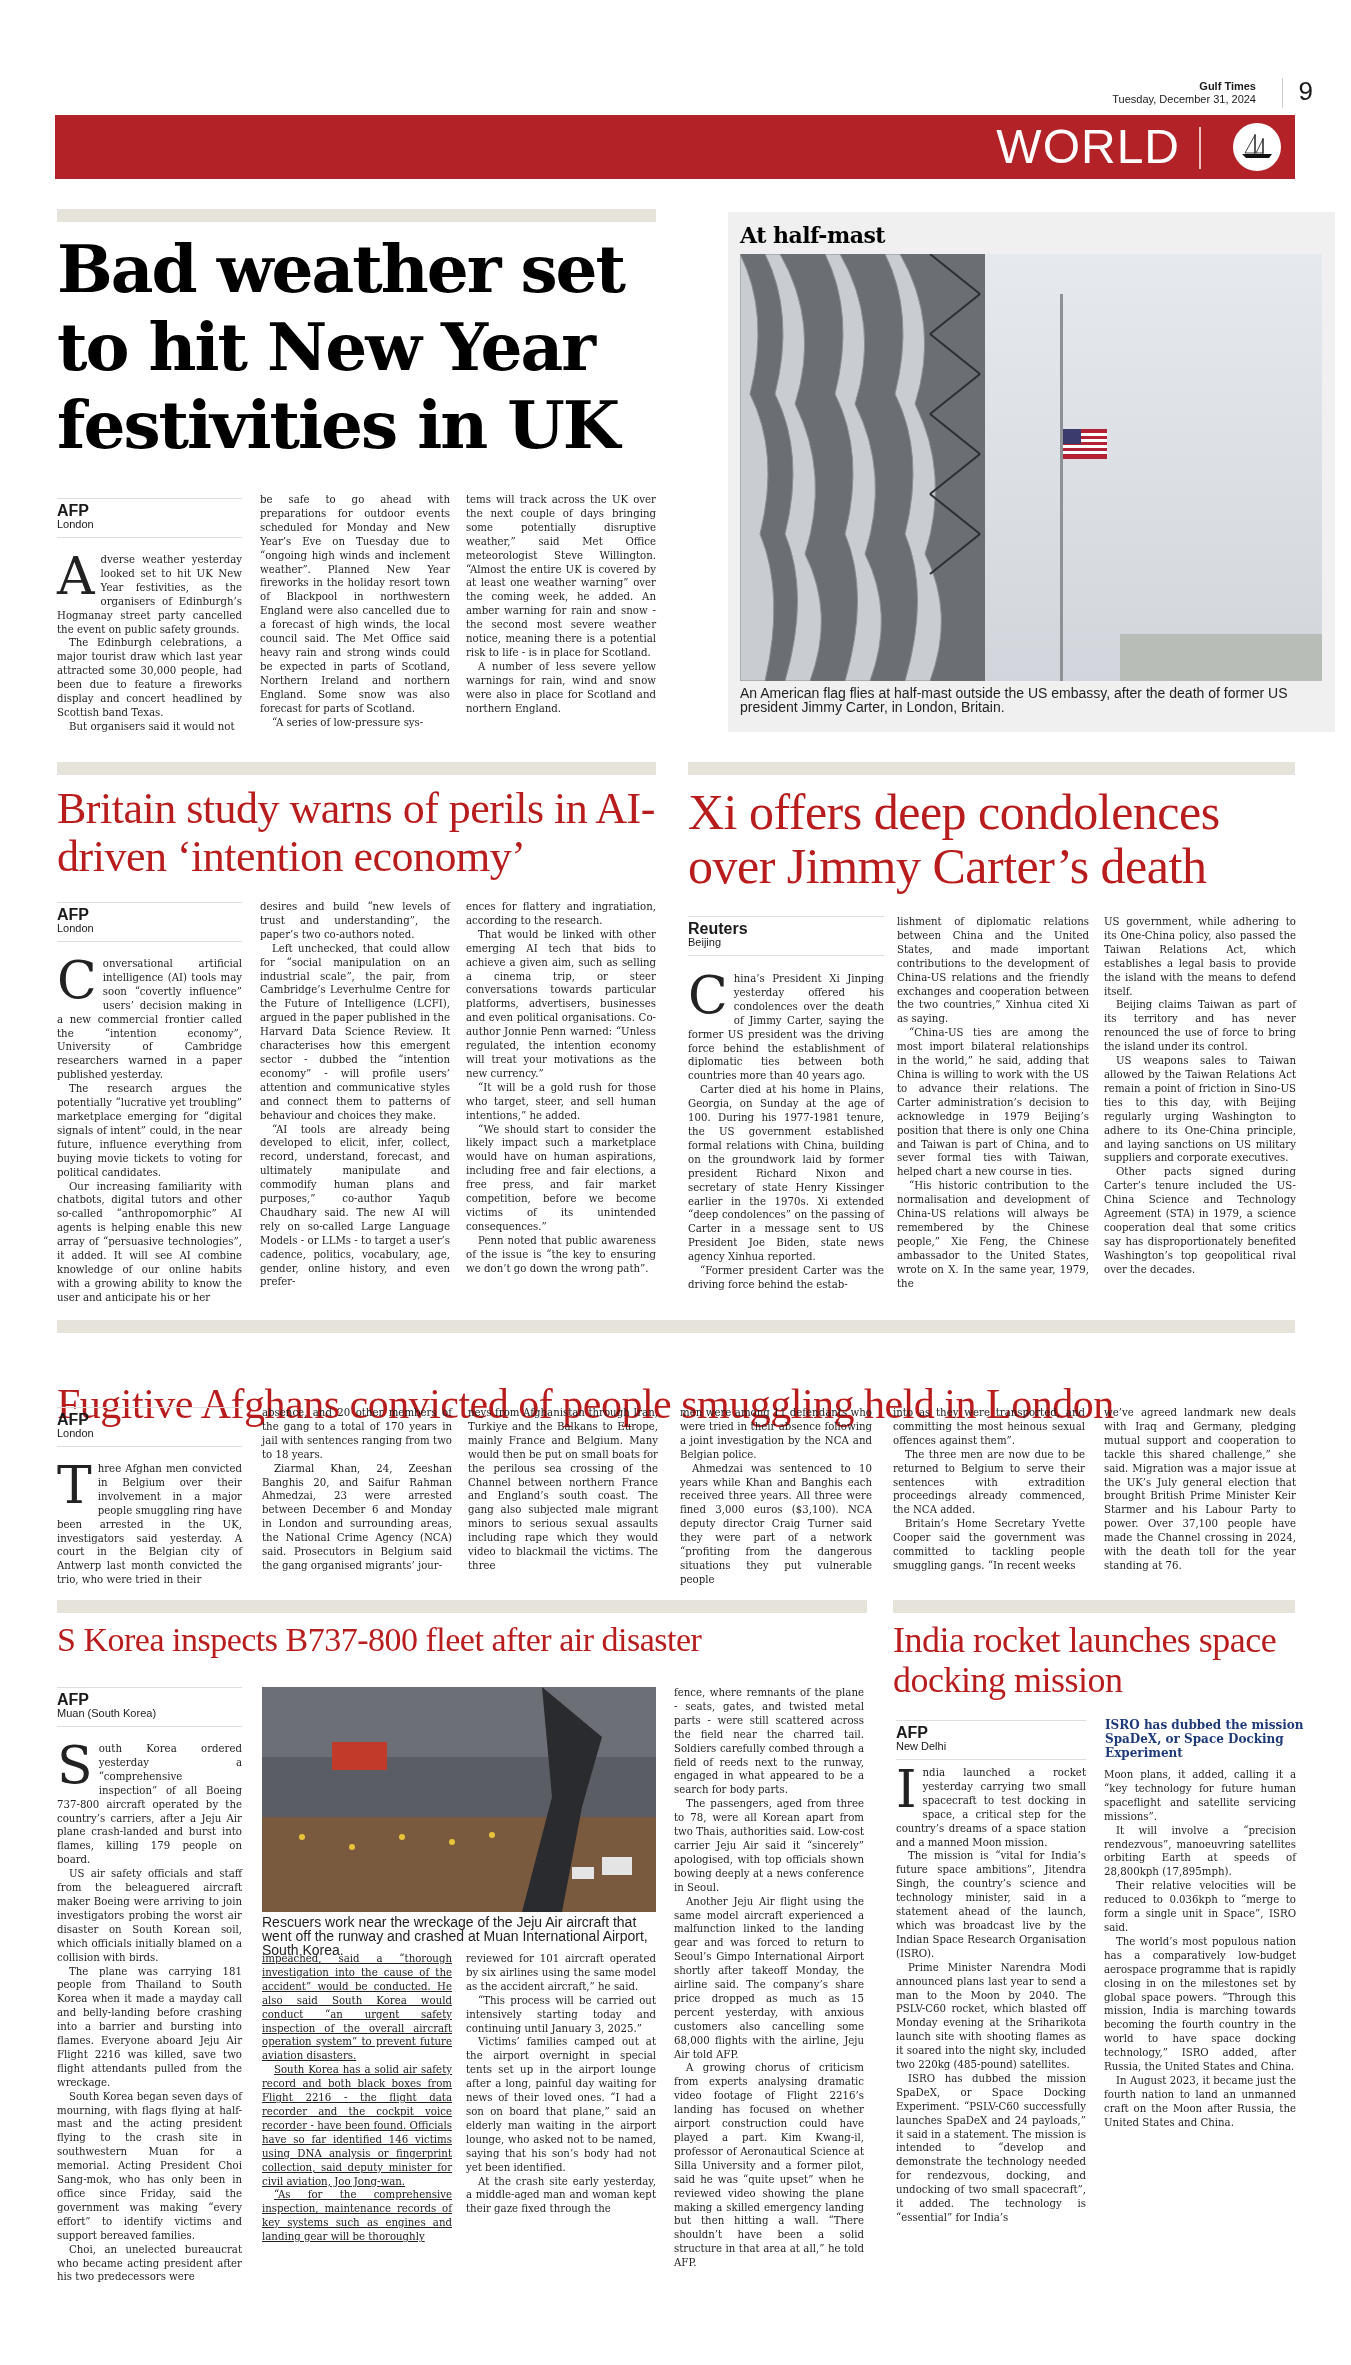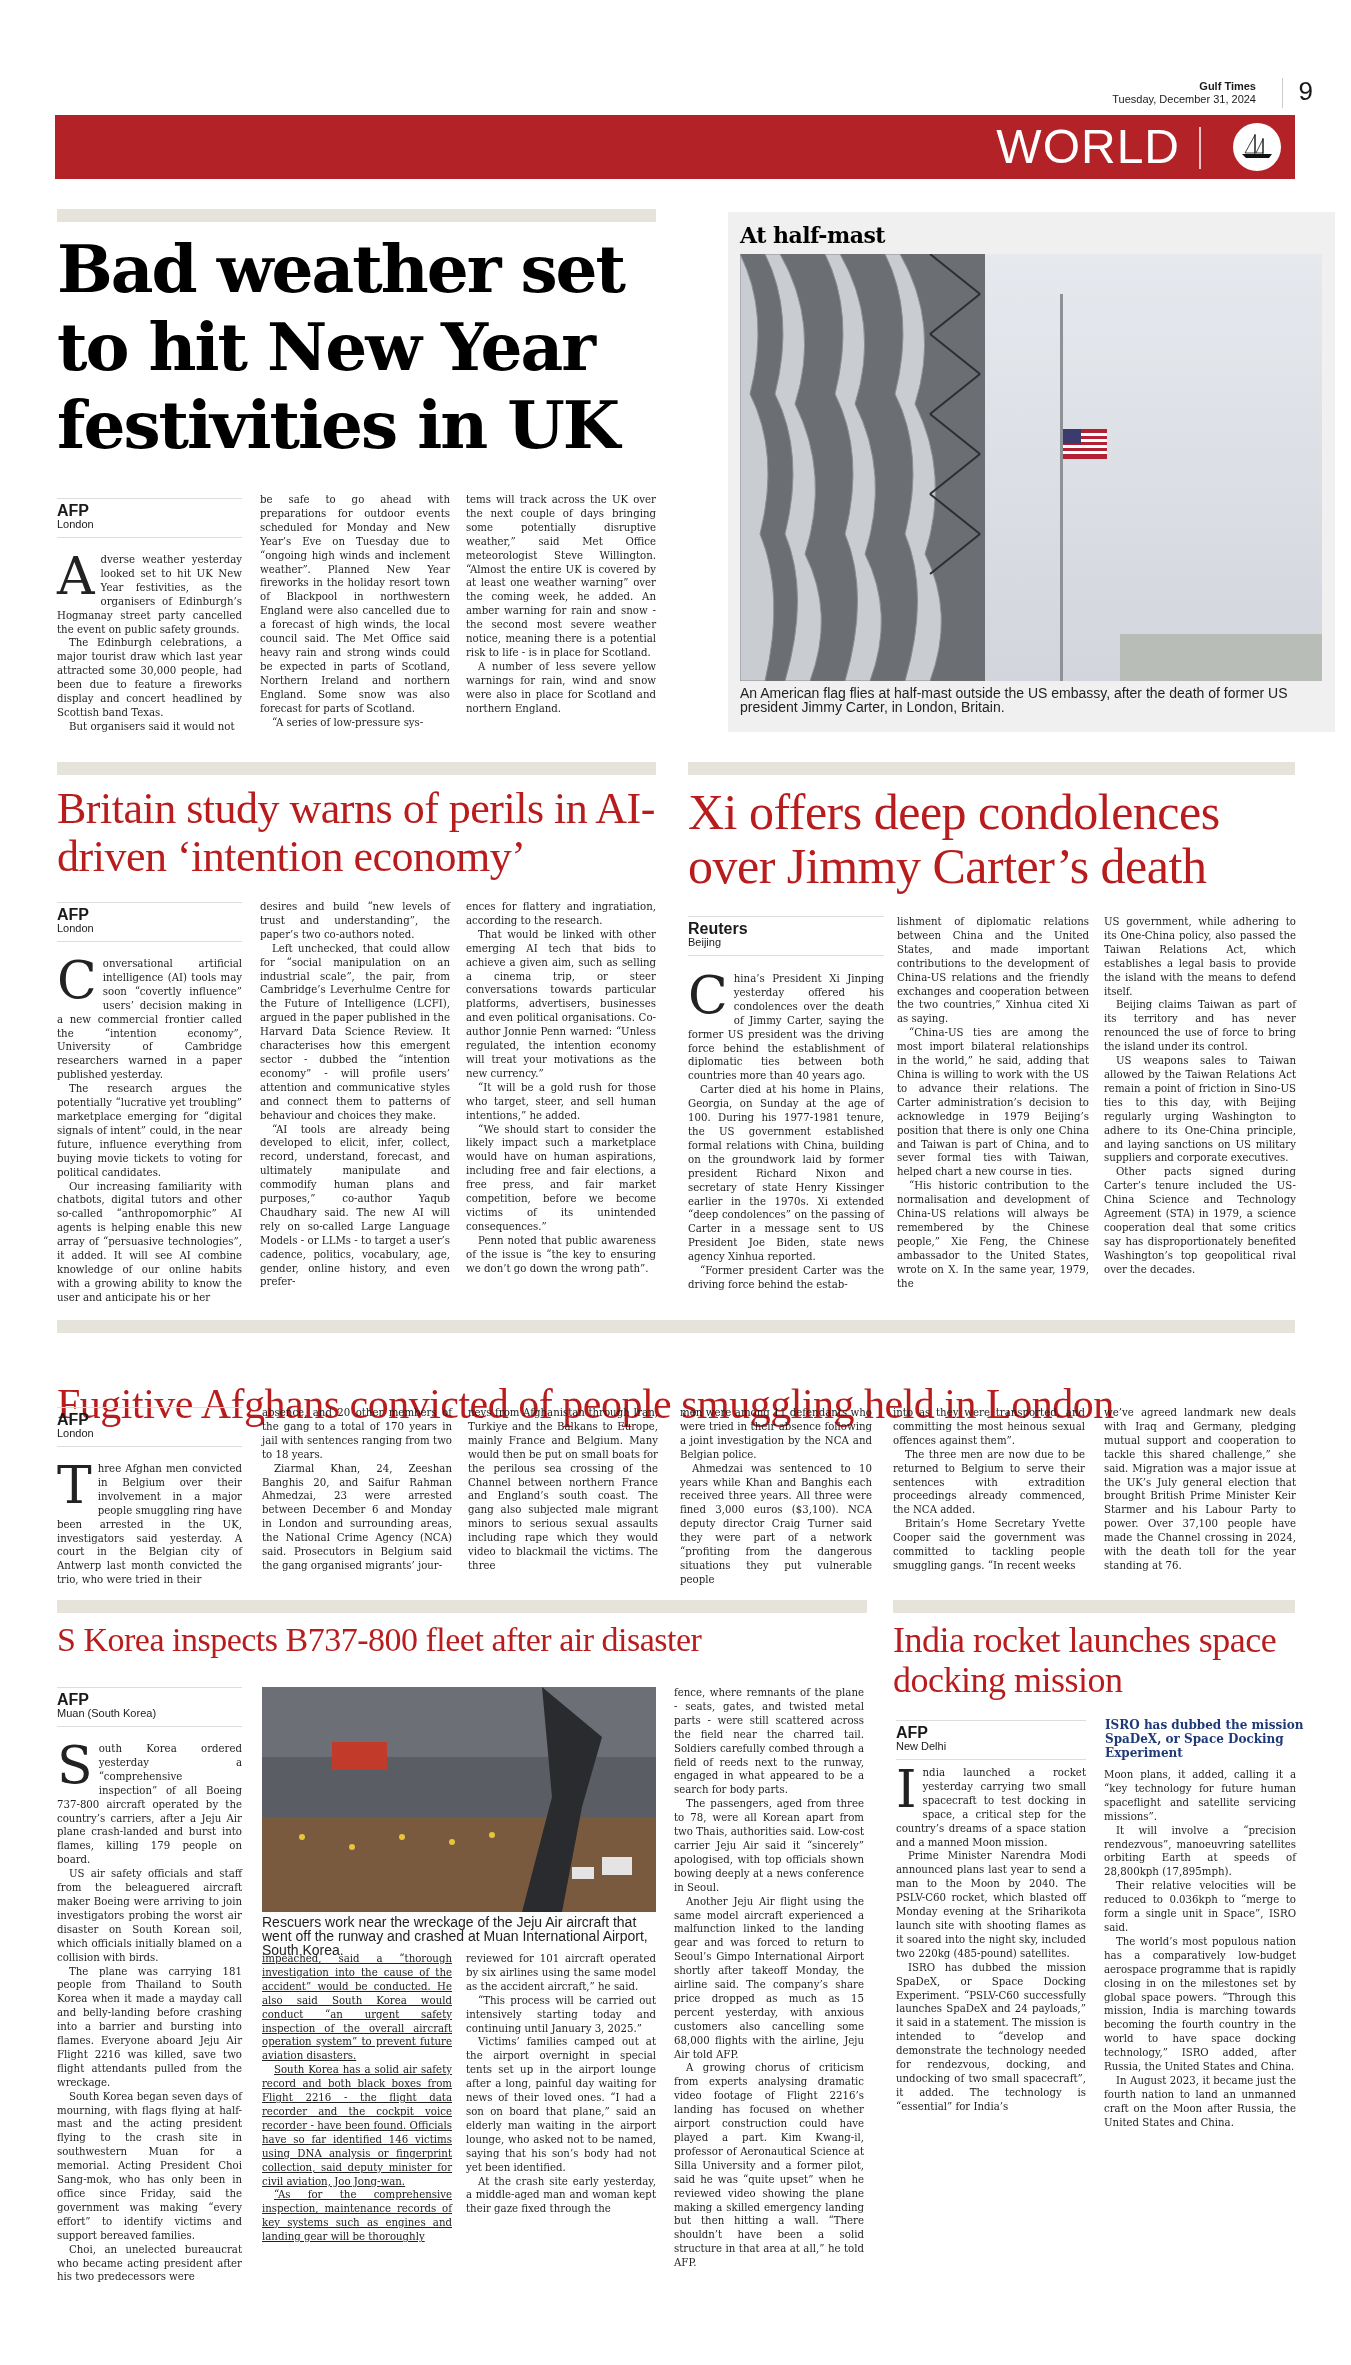--- a/index.html
+++ b/index.html
@@ -261,20 +261,21 @@
 </div>
 
 <div class="band" style="left:893px;top:1600px;width:402px;"></div>
 <h2 class="headline-light" style="left:893px;top:1620px;width:400px;font-size:36px;line-height:40px;">India rocket launches space docking mission</h2>
 <div class="byline" style="left:896px;top:1720px;width:190px;">
   <span class="agency">AFP</span>
   <span class="place">New Delhi</span>
 </div>
 <div class="col" style="left:896px;top:1766px;width:190px;">
   <p class="first"><span class="dropcap">I</span><span>ndia launched a rocket yesterday carrying two small spacecraft to test docking in space, a critical step for the country’s dreams of a space station and a manned Moon mission.</span></p>
+  <p>The mission is “vital for India’s future space ambitions”, Jitendra Singh, the country’s science and technology minister, said in a statement ahead of the launch, which was broadcast live by the Indian Space Research Organisation (ISRO).</p>
   <p>Prime Minister Narendra Modi announced plans last year to send a man to the Moon by 2040. The PSLV-C60 rocket, which blasted off Monday evening at the Sriharikota launch site with shooting flames as it soared into the night sky, included two 220kg (485-pound) satellites.</p>
   <p>ISRO has dubbed the mission SpaDeX, or Space Docking Experiment. “PSLV-C60 successfully launches SpaDeX and 24 payloads,” it said in a statement. The mission is intended to “develop and demonstrate the technology needed for rendezvous, docking, and undocking of two small spacecraft”, it added. The technology is “essential” for India’s</p>
 </div>
 <div class="pull-quote" style="color: rgb(31, 58, 120);">ISRO has dubbed the mission SpaDeX, or Space Docking Experiment</div>
 <div class="col" style="left:1104px;top:1768px;width:192px;">
   <p class="first">Moon plans, it added, calling it a “key technology for future human spaceflight and satellite servicing missions”.</p>
   <p>It will involve a “precision rendezvous”, manoeuvring satellites orbiting Earth at speeds of 28,800kph (17,895mph).</p>
   <p>Their relative velocities will be reduced to 0.036kph to “merge to form a single unit in Space”, ISRO said.</p>
   <p>The world’s most populous nation has a comparatively low-budget aerospace programme that is rapidly closing in on the milestones set by global space powers. “Through this mission, India is marching towards becoming the fourth country in the world to have space docking technology,” ISRO added, after Russia, the United States and China.</p>
   <p>In August 2023, it became just the fourth nation to land an unmanned craft on the Moon after Russia, the United States and China.</p>

